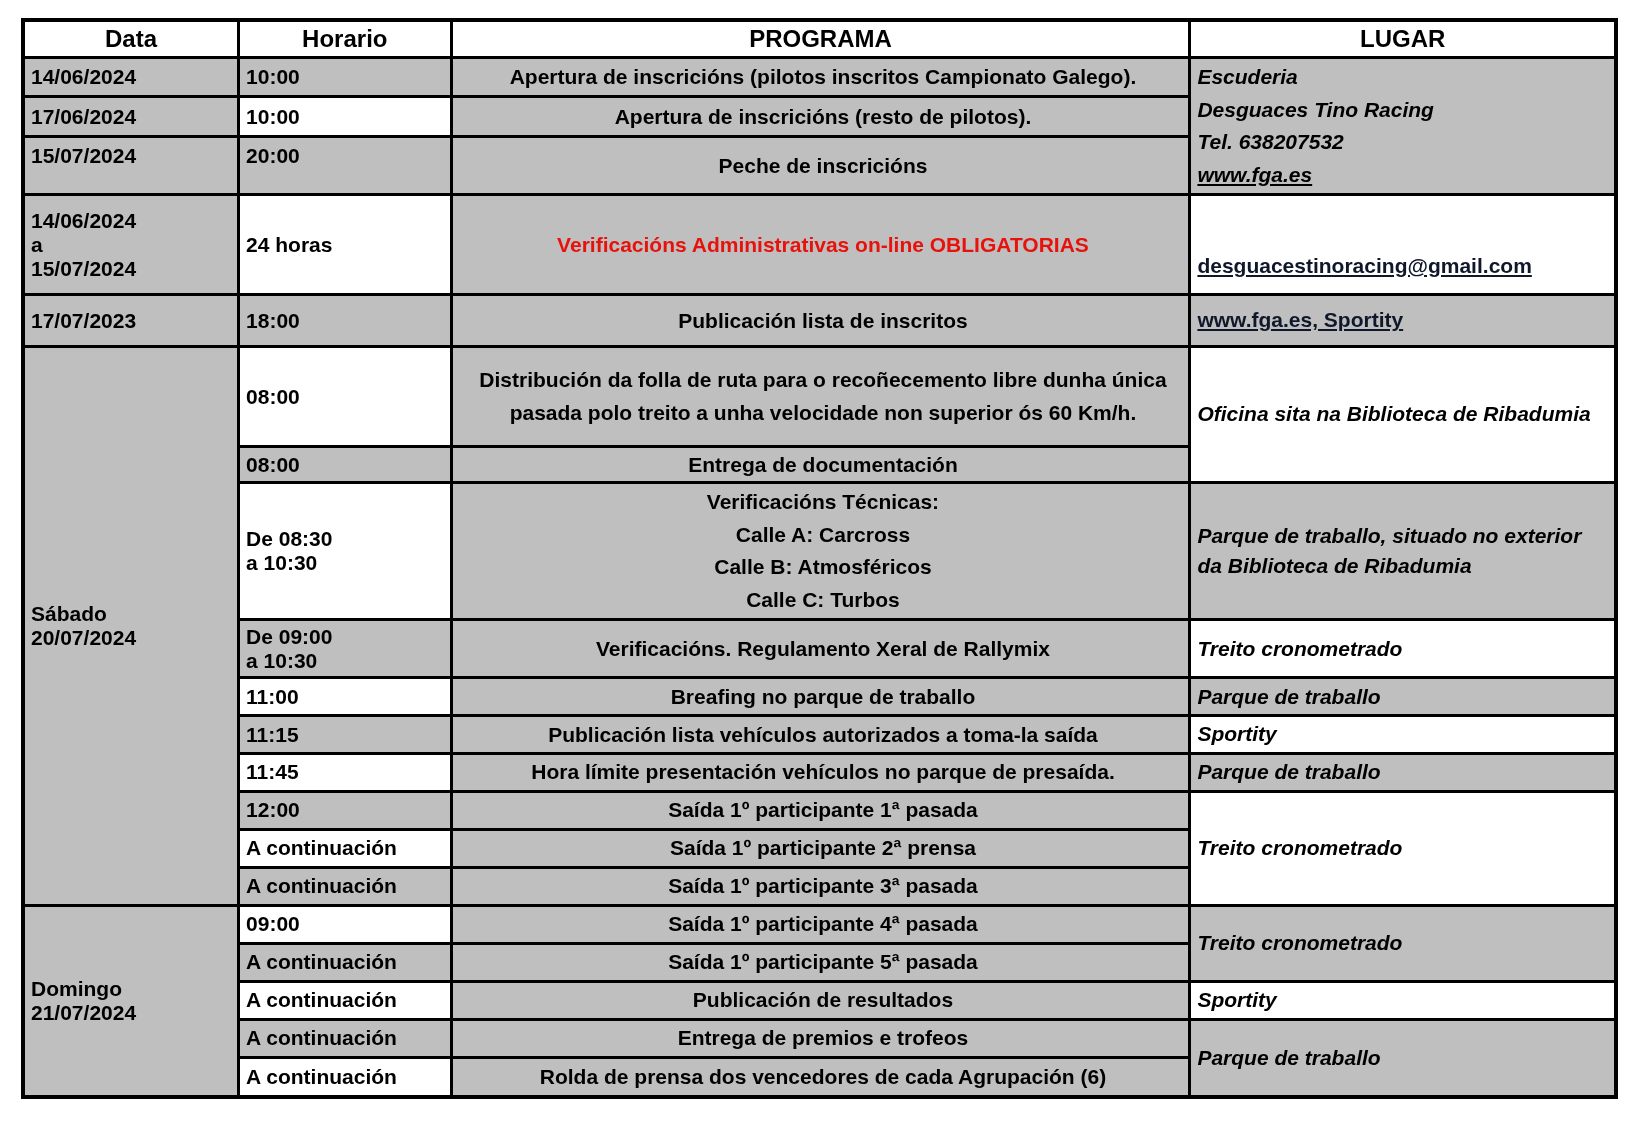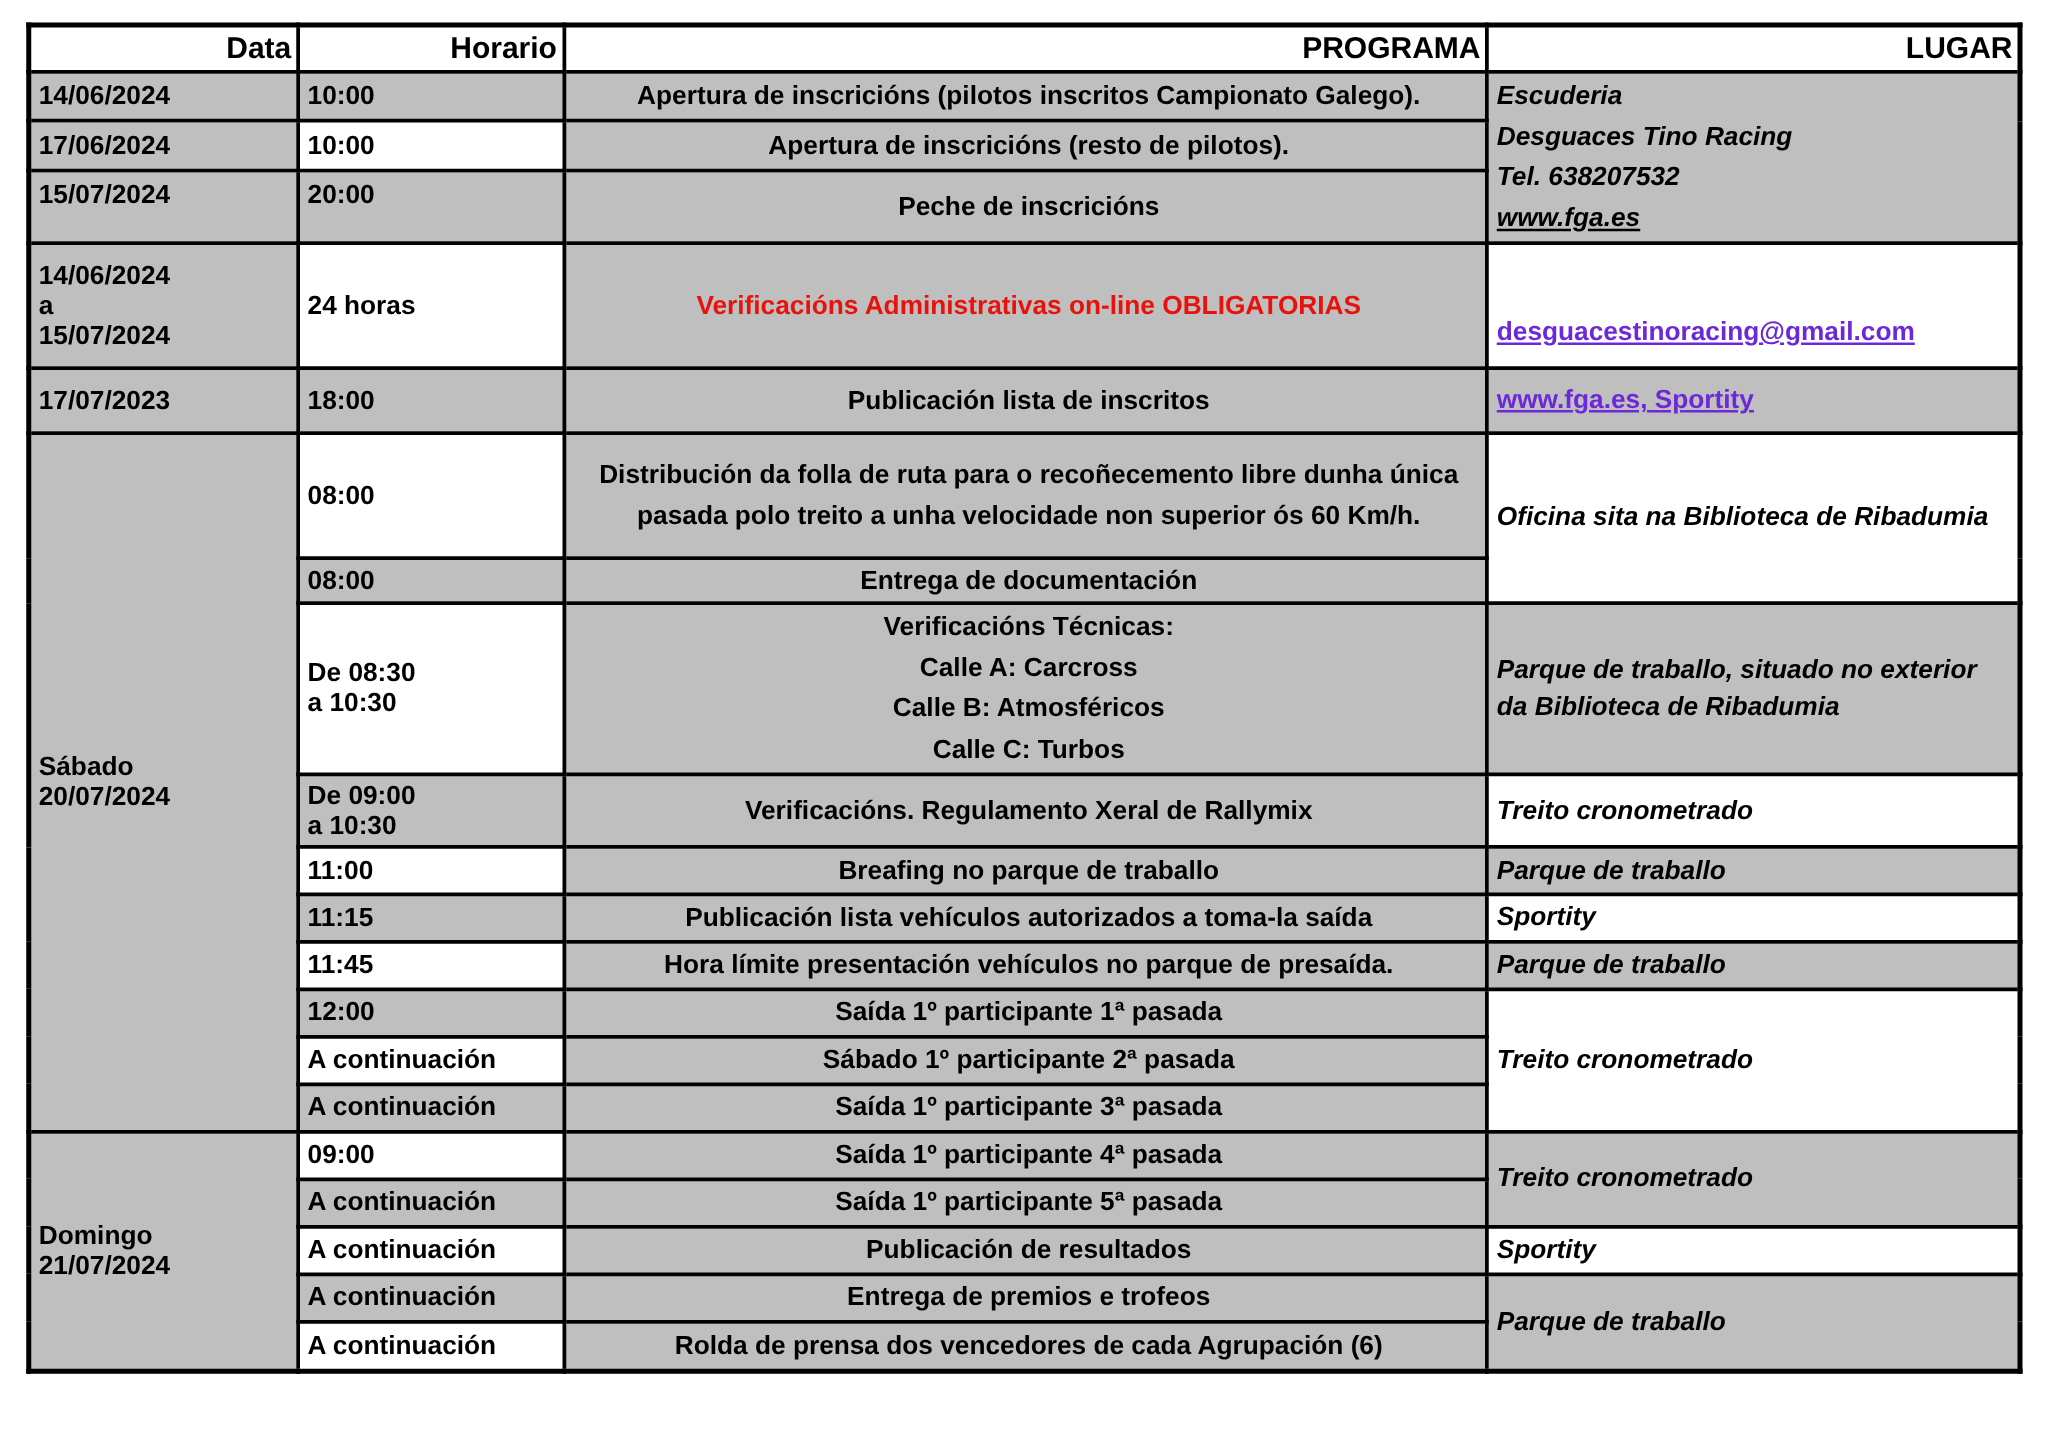--- a/index.html
+++ b/index.html
@@ -16,29 +16,29 @@
   }
   td,th{
     border:3px solid #000;
     font-weight:700;
     color:#000;
     font-size:21px;
     padding:2px 6px;
     vertical-align:middle;
     overflow:hidden;
   }
-  th{ font-size:24px; background:#ffffff; text-align:right; padding:3px 4px; }
+  th{ font-size:24px; background:#ffffff; text-align:center; padding:3px 4px; }
   .g{ background:#bfbfbf; }
   .w{ background:#ffffff; }
   .c{ }
   .l{ text-align:center; padding-left:11px; }
   .pre{ white-space:pre-line; }
   .lugar{ font-style:italic; text-align:left; line-height:1.45; }
   .red{ color:#e8120c; }
-  a.blue{ color:#6d28d9; text-decoration:underline; font-style:normal; cursor:pointer; }
+  a.blue{ color:#0f172a; text-decoration:underline; font-style:normal; cursor:pointer; }
   a.dark{ color:#000; text-decoration:underline; font-style:italic; cursor:pointer;margin-top:16px; }
   .contact{ line-height:1.55; }
   .prg{ line-height:1.55;margin-left:24px; }
   .bottom{ vertical-align:bottom; padding-bottom:12px; }
   .toppad{ vertical-align:top; padding-top:6px; }
 </style>
 </head>
 <body>
 
 <div class="sheet">
@@ -151,21 +151,21 @@
   </tr>
 
   <tr style="height:38px">
     <td class="g c">12:00</td>
     <td class="g l">Saída 1º participante 1ª pasada</td>
     <td class="w lugar" rowspan="3">Treito cronometrado</td>
   </tr>
 
   <tr style="height:38px">
     <td class="w c">A continuación</td>
-    <td class="g l">Sábado 1º participante 2ª pasada</td>
+    <td class="g l">Saída 1º participante 2ª prensa</td>
   </tr>
 
   <tr style="height:38px">
     <td class="g c">A continuación</td>
     <td class="g l">Saída 1º participante 3ª pasada</td>
   </tr>
 
   <tr style="height:38px">
     <td class="g c pre" rowspan="5">Domingo
 21/07/2024</td>

